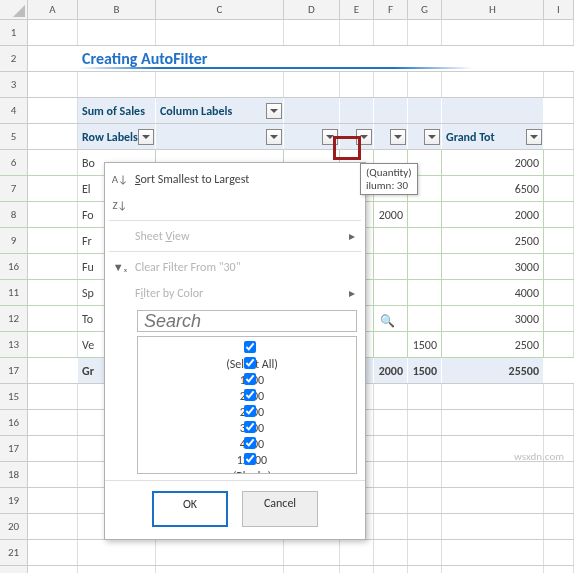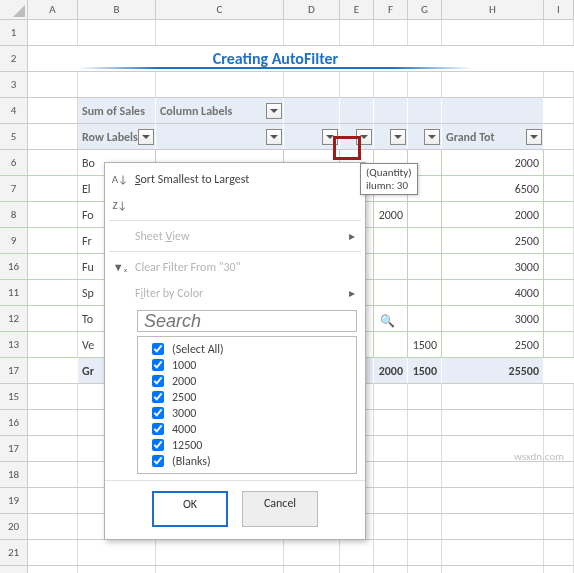--- a/index.html
+++ b/index.html
@@ -79,33 +79,32 @@
   .c-D { width: 56px; }
   .c-E { width: 34px; }
   .c-F { width: 34px; }
   .c-G { width: 34px; }
   .c-H { width: 102px; }
   .c-I { width: 30px; }
   .title {
     font-size: 16px;
     font-weight: bold;
     color: #2071c7;
-    text-align: center;
   }
   .title-row .cell { border-right: 1px solid transparent; }
   .title-underline {
     position: absolute;
     bottom: 2px; left: 0; right: 0;
     height: 2px;
     background: linear-gradient(90deg, transparent 0, #2071c7 20%, #2071c7 80%, transparent 100%);
   }
   .hdr {
     background: #e6edf6;
     font-weight: bold;
-    color: #737373;
+    color: #0c4a6e;
     border-right: 1px solid #fff;
   }
   .totrow .cell { background: #e6edf6; font-weight: bold; border-right: 1px solid #fff;}
   .num { text-align: right; }
   .dd {
     position: absolute;
     right: 1px; top: 50%;
     transform: translateY(-50%);
     width: 16px; height: 16px;
     border: 1px solid #888;
@@ -191,20 +190,21 @@
     max-height: 140px;
     overflow-y: auto;
   }
   .citem {
     display: flex;
     align-items: center;
     height: 16px;
     font-size: 12px;
     padding-left: 10px;
     gap: 4px;
+    flex-direction: column;
   }
   .citem input { width: 12px; height: 12px; margin: 0 4px 0 0; }
   .btnrow {
     display: flex;
     justify-content: center;
     gap: 14px;
     padding: 10px 0 12px 0;
     border-top: 1px solid #e0e0e0;
     margin-top: 6px;
   }

